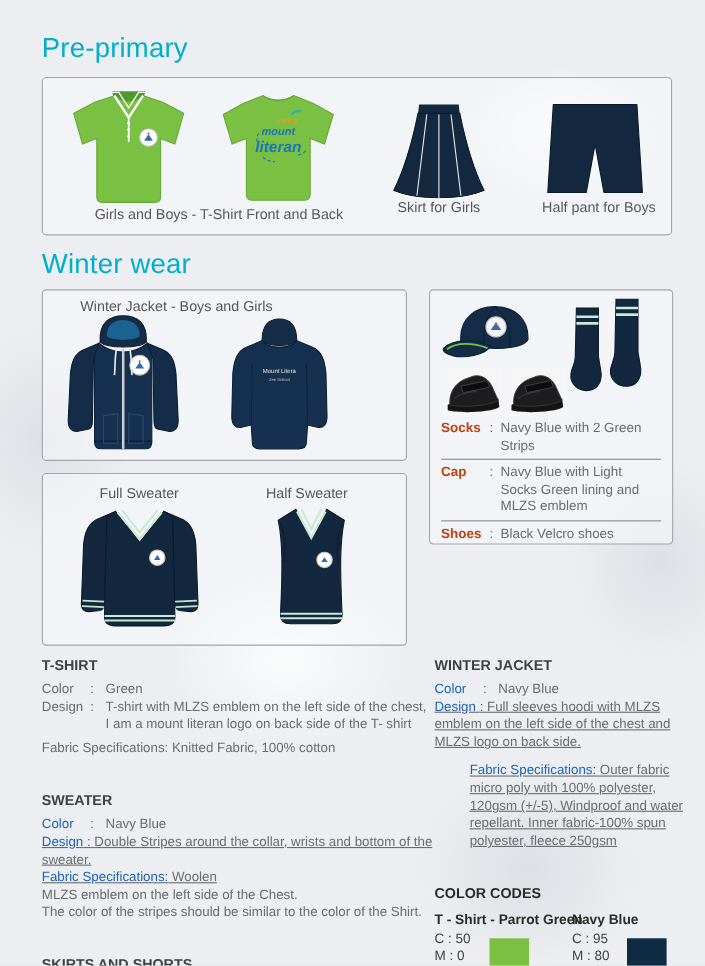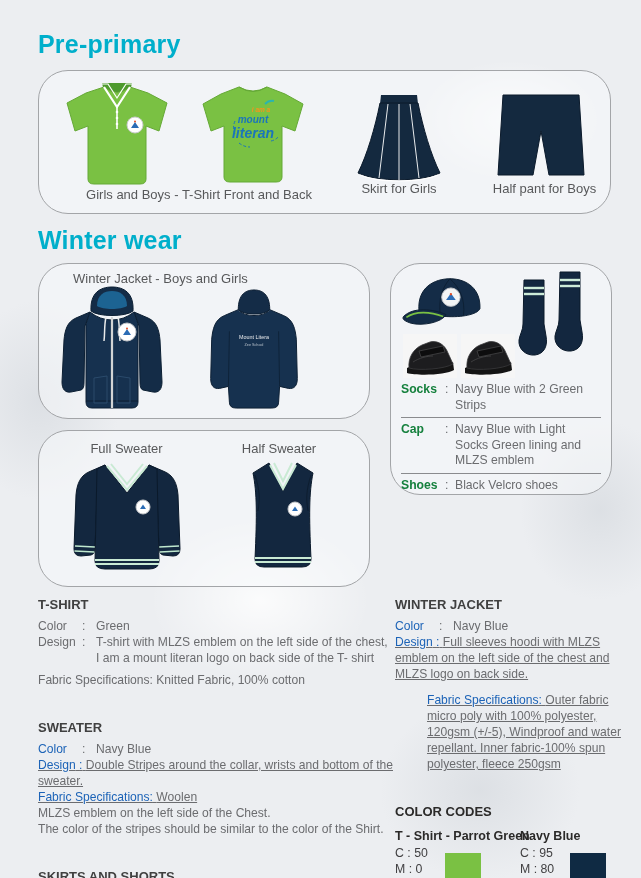--- a/index.html
+++ b/index.html
@@ -1,28 +1,28 @@
 <!DOCTYPE html>
 <html><head>
 <meta charset="utf-8">
 <style>
   html,body{margin:0;padding:0;background:#dfe2e6;}
   #page{position:relative;width:641px;height:878px;background:#eceef1;overflow:hidden;
         font-family:"Liberation Sans",sans-serif;color:#6b6c6f;}
   .blob{position:absolute;border-radius:50%;pointer-events:none;}
   .b1{background:radial-gradient(closest-side,rgba(255,255,255,.8),rgba(255,255,255,0));}
   .b2{background:radial-gradient(closest-side,rgba(214,218,223,.7),rgba(214,218,223,0));}
-  .sec-title{position:absolute;font-size:25px;color:#00afcb;letter-spacing:.2px;font-weight:700;}
-  .box{position:absolute;background:rgba(248,250,251,.55);border:1px solid #a3a5a8;border-radius:30px;}
+  .sec-title{position:absolute;font-size:25px;color:#00afcb;letter-spacing:.2px;font-weight:400;}
+  .box{position:absolute;background:rgba(248,250,251,.55);border:1px solid #a3a5a8;border-radius:4px;}
   .abs{position:absolute;}
   .caption{position:absolute;font-size:13px;color:#57585a;text-align:center;}
   
   .tbl{position:absolute;left:10px;top:118px;width:200px;font-size:12.2px;line-height:15.5px;}
   .trow{display:flex;align-items:flex-start;}
-  .tlbl{width:44px;font-weight:bold;color:#15803d;flex:none;}
+  .tlbl{width:44px;font-weight:bold;color:#c2410c;flex:none;}
   .tsep{width:10px;color:#6b6c6f;flex:none;}
   .tval{flex:1;color:#6b6c6f;}
   .tdiv{border:none;border-top:1px solid #8a8b8e;margin:4px 0;}
   
   .speccol{position:absolute;font-size:12.1px;line-height:16px;color:#6b6c6f;}
   .sh{font-size:13px;font-weight:bold;color:#404040;margin:0 0 5px 0;}
   .sh-black{font-size:13px;font-weight:bold;color:#2b2a29;margin:0 0 8px 0;}
   .srow{display:flex;align-items:flex-start;}
   .slbl{width:44px;flex:none;}
   .ssep{width:14px;flex:none;}

